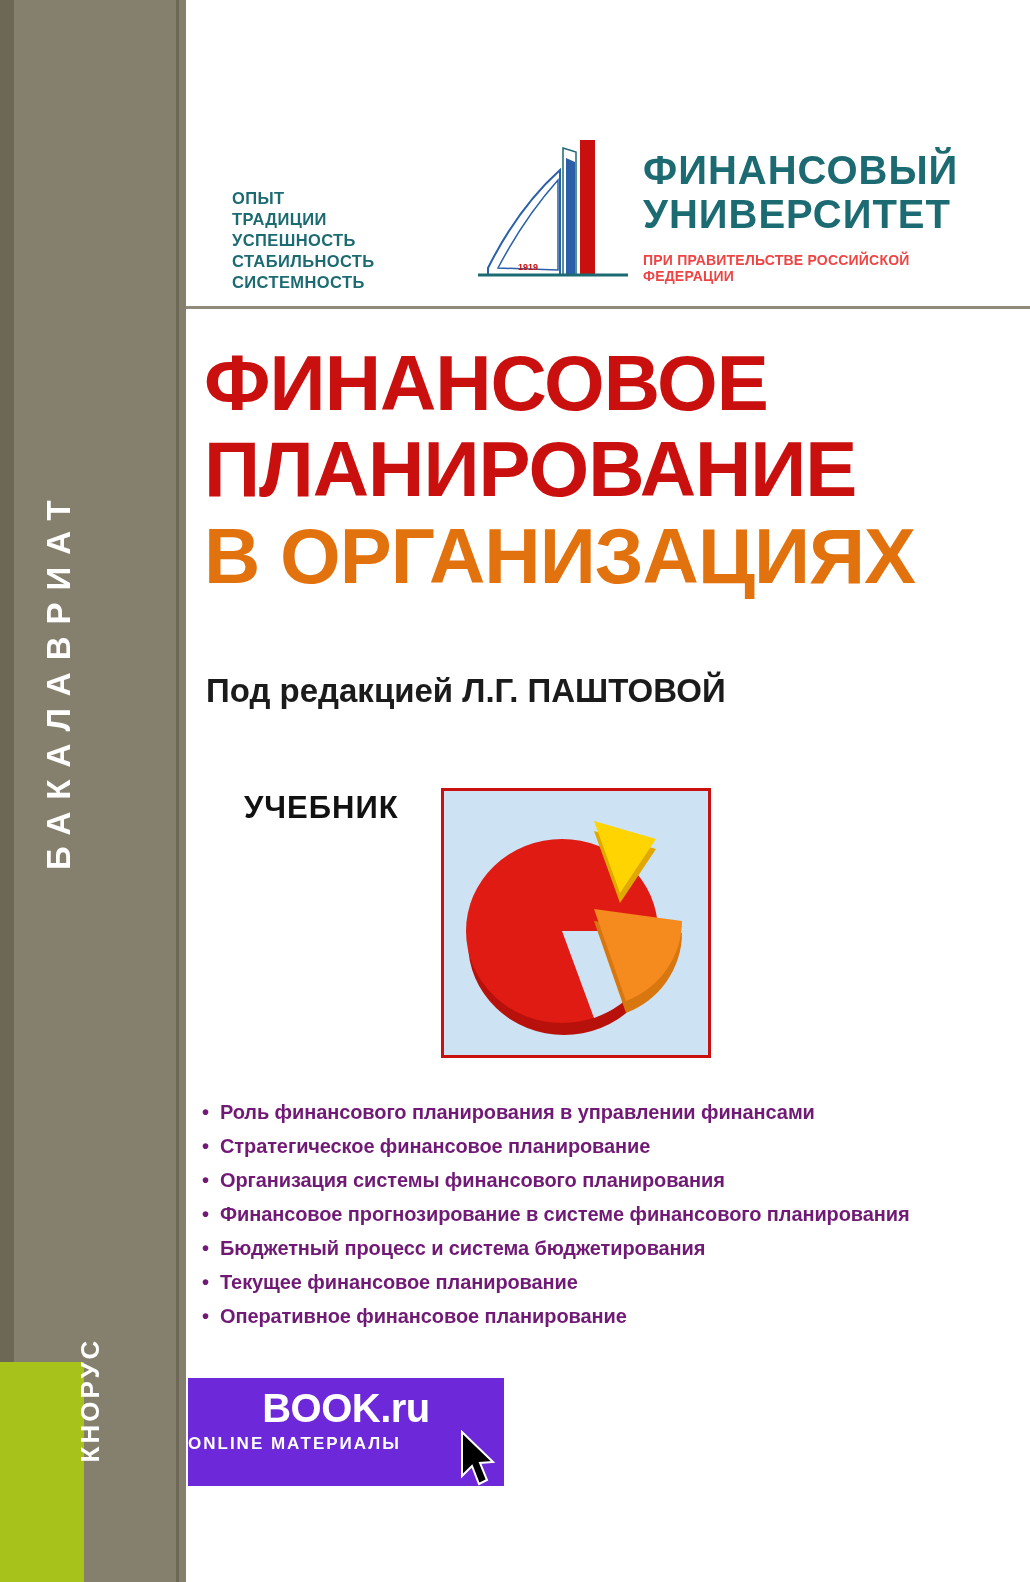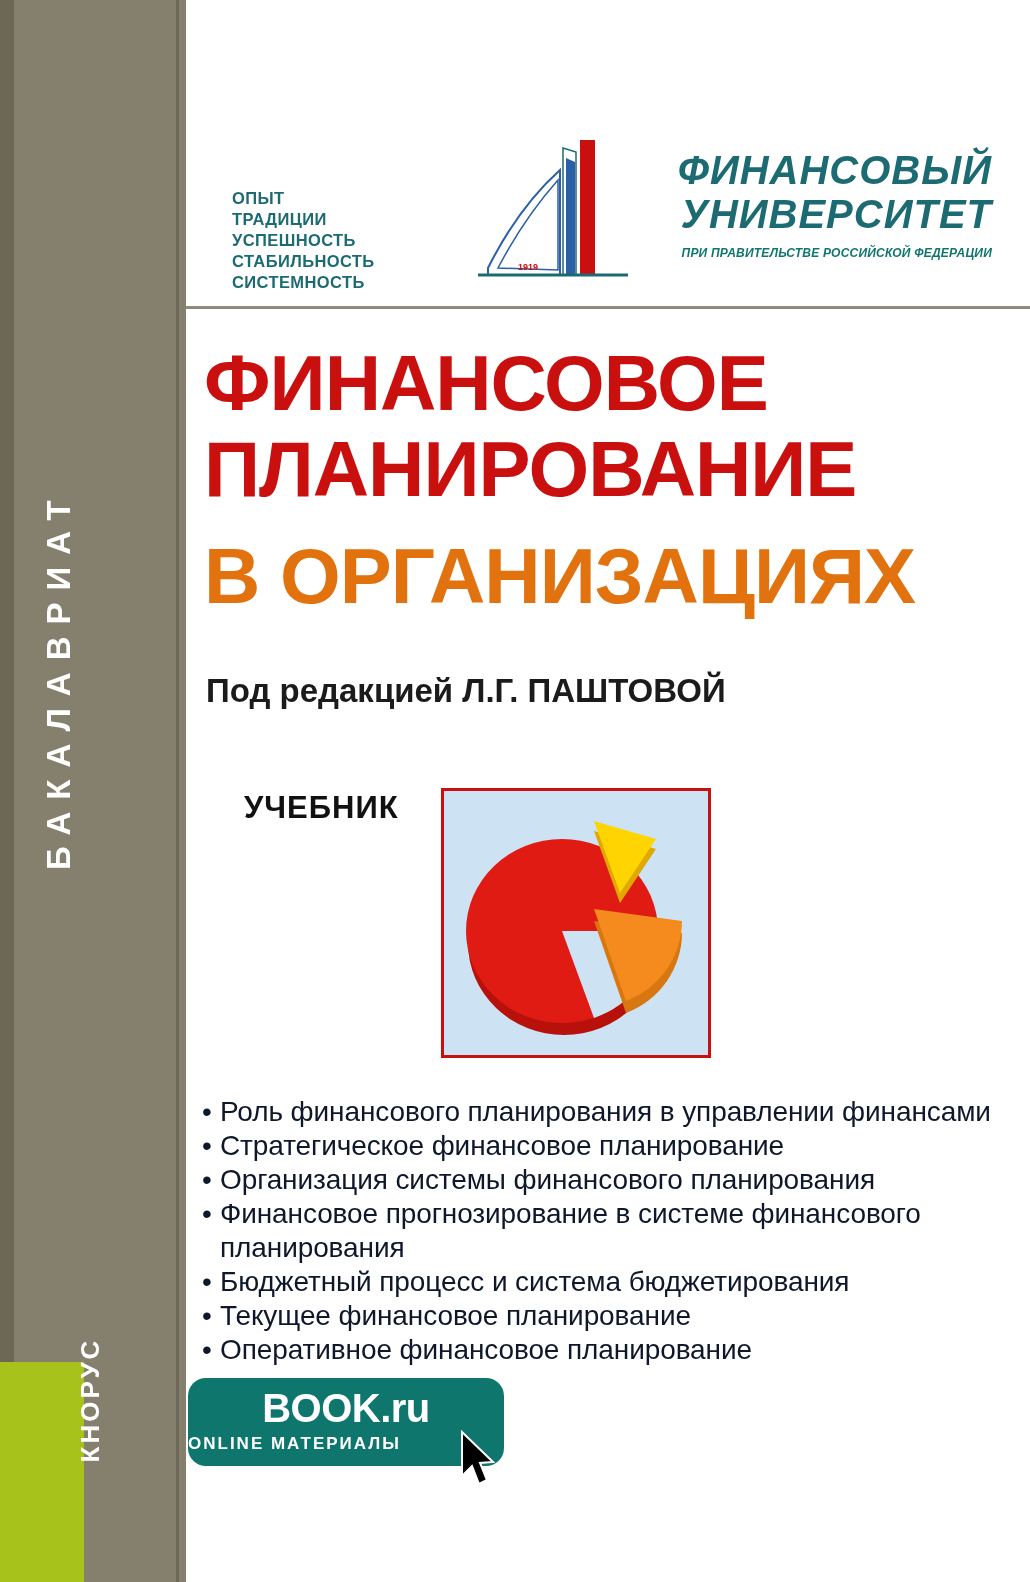--- a/index.html
+++ b/index.html
@@ -111,46 +111,45 @@
   }
   .logo {
     position: absolute;
     right: 42px;
     top: 140px;
     width: 520px;
     height: 160px;
   }
   .logo-text {
     position: absolute;
-    left: 164px;
+    left: 175px;
     top: 8px;
     width: 360px;
-    text-align: right;
-    font-style: italic;
+    text-align: left;
   }
   .logo-line1 {
     color: #1d6b72;
     font-size: 40px;
     font-weight: bold;
     letter-spacing: 1px;
     line-height: 44px;
   }
   .logo-line2 {
     color: #1d6b72;
     font-size: 40px;
     font-weight: bold;
     letter-spacing: 1px;
     line-height: 44px;
   }
   .logo-line3 {
-    color: #0f766e;
-    font-size: 12px;
+    color: #ef4444;
+    font-size: 14px;
     font-weight: bold;
     letter-spacing: 0.2px;
-    margin-top: 10px;
+    margin-top: 16px;
   }
   .header-rule {
     position: absolute;
     left: 0;
     top: 306px;
     width: 844px;
     height: 3px;
     background: #8f8a7a;
   }
 
@@ -167,21 +166,20 @@
     font-weight: bold;
     line-height: 86px;
     letter-spacing: -1px;
   }
   .title-sub {
     color: #e2720e;
     font-size: 78px;
     font-weight: bold;
     line-height: 88px;
     letter-spacing: -1px;
-    margin-top: 20px;
   }
   .editor {
     position: absolute;
     left: 20px;
     top: 672px;
     width: 812px;
     color: #1b1b1b;
     font-size: 33px;
     font-weight: bold;
   }
@@ -210,44 +208,43 @@
   .pie-svg { position: absolute; left: 0; top: 0; }
 
   
   .bullets {
     position: absolute;
     left: 10px;
     top: 1095px;
     width: 830px;
   }
   .bullet {
-    color: #0f172a;
-    font-size: 28px;
-    font-weight: normal;
+    color: #701a75;
+    font-size: 20px;
+    font-weight: bold;
     line-height: 34px;
     padding-left: 24px;
     position: relative;
     letter-spacing: -0.1px;
   }
   .bullet::before {
     content: "•";
     position: absolute;
     left: 6px;
     top: 0;
   }
 
   
   .badge {
     position: absolute;
     left: 2px;
     top: 1378px;
     width: 316px;
-    height: 88px;
-    background: #0f766e;
-    border-radius: 18px;
+    height: 108px;
+    background: #6d28d9;
   }
   .badge-main {
     position: absolute;
     left: 0;
     top: 8px;
     width: 316px;
     text-align: center;
     color: #ffffff;
     font-size: 40px;
     font-weight: bold;

